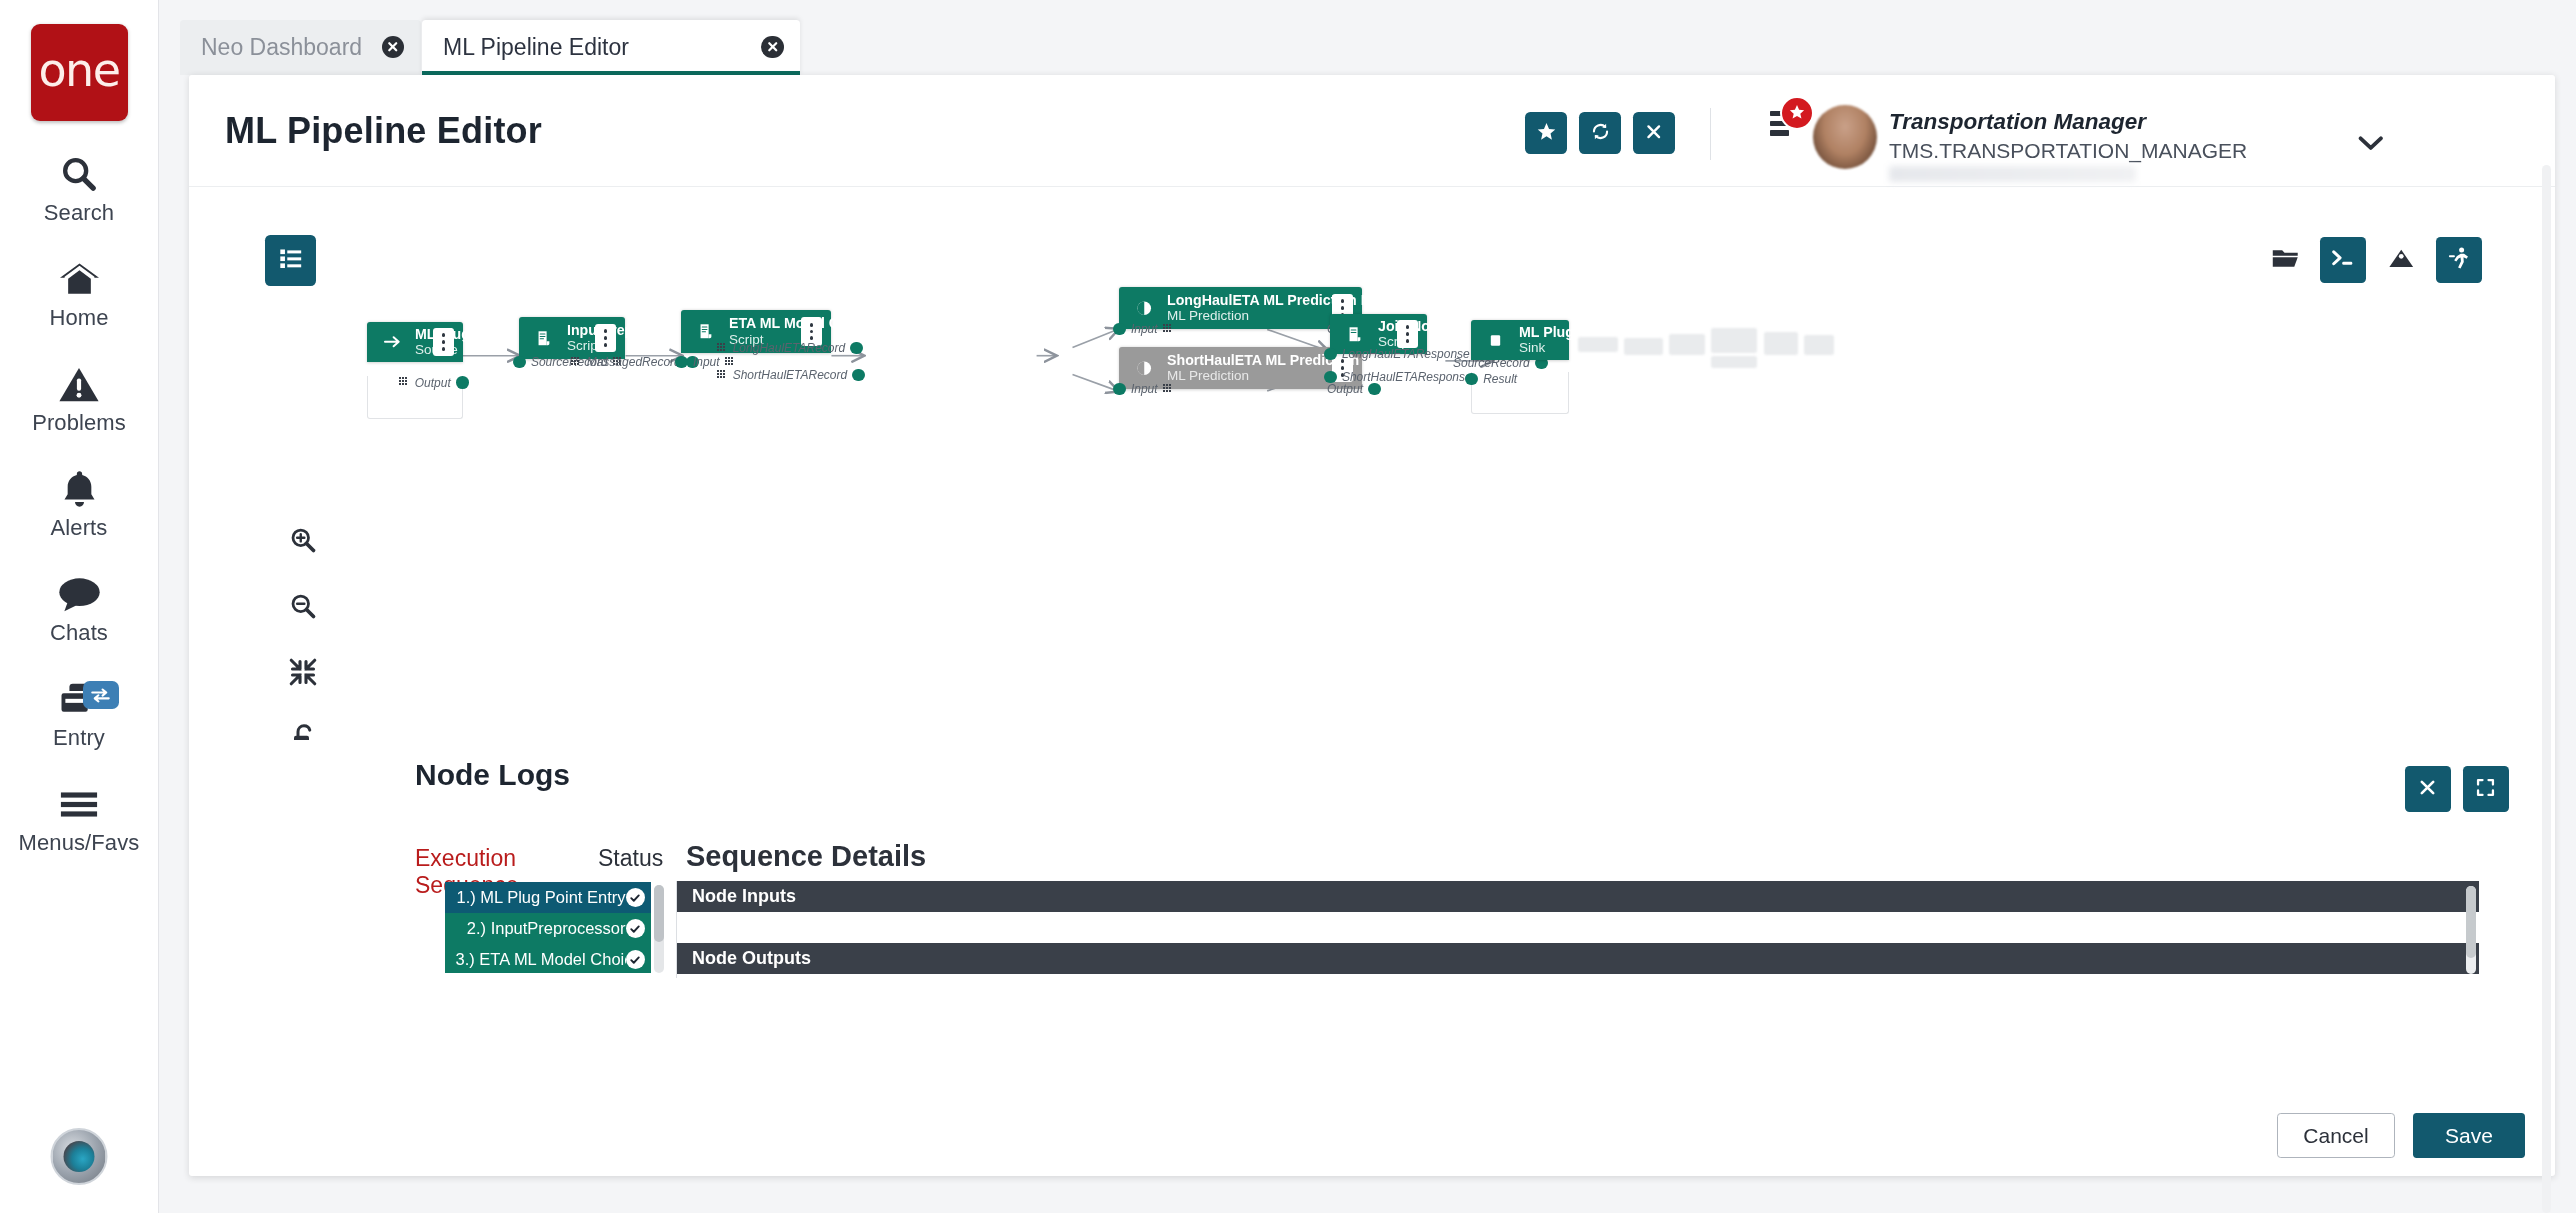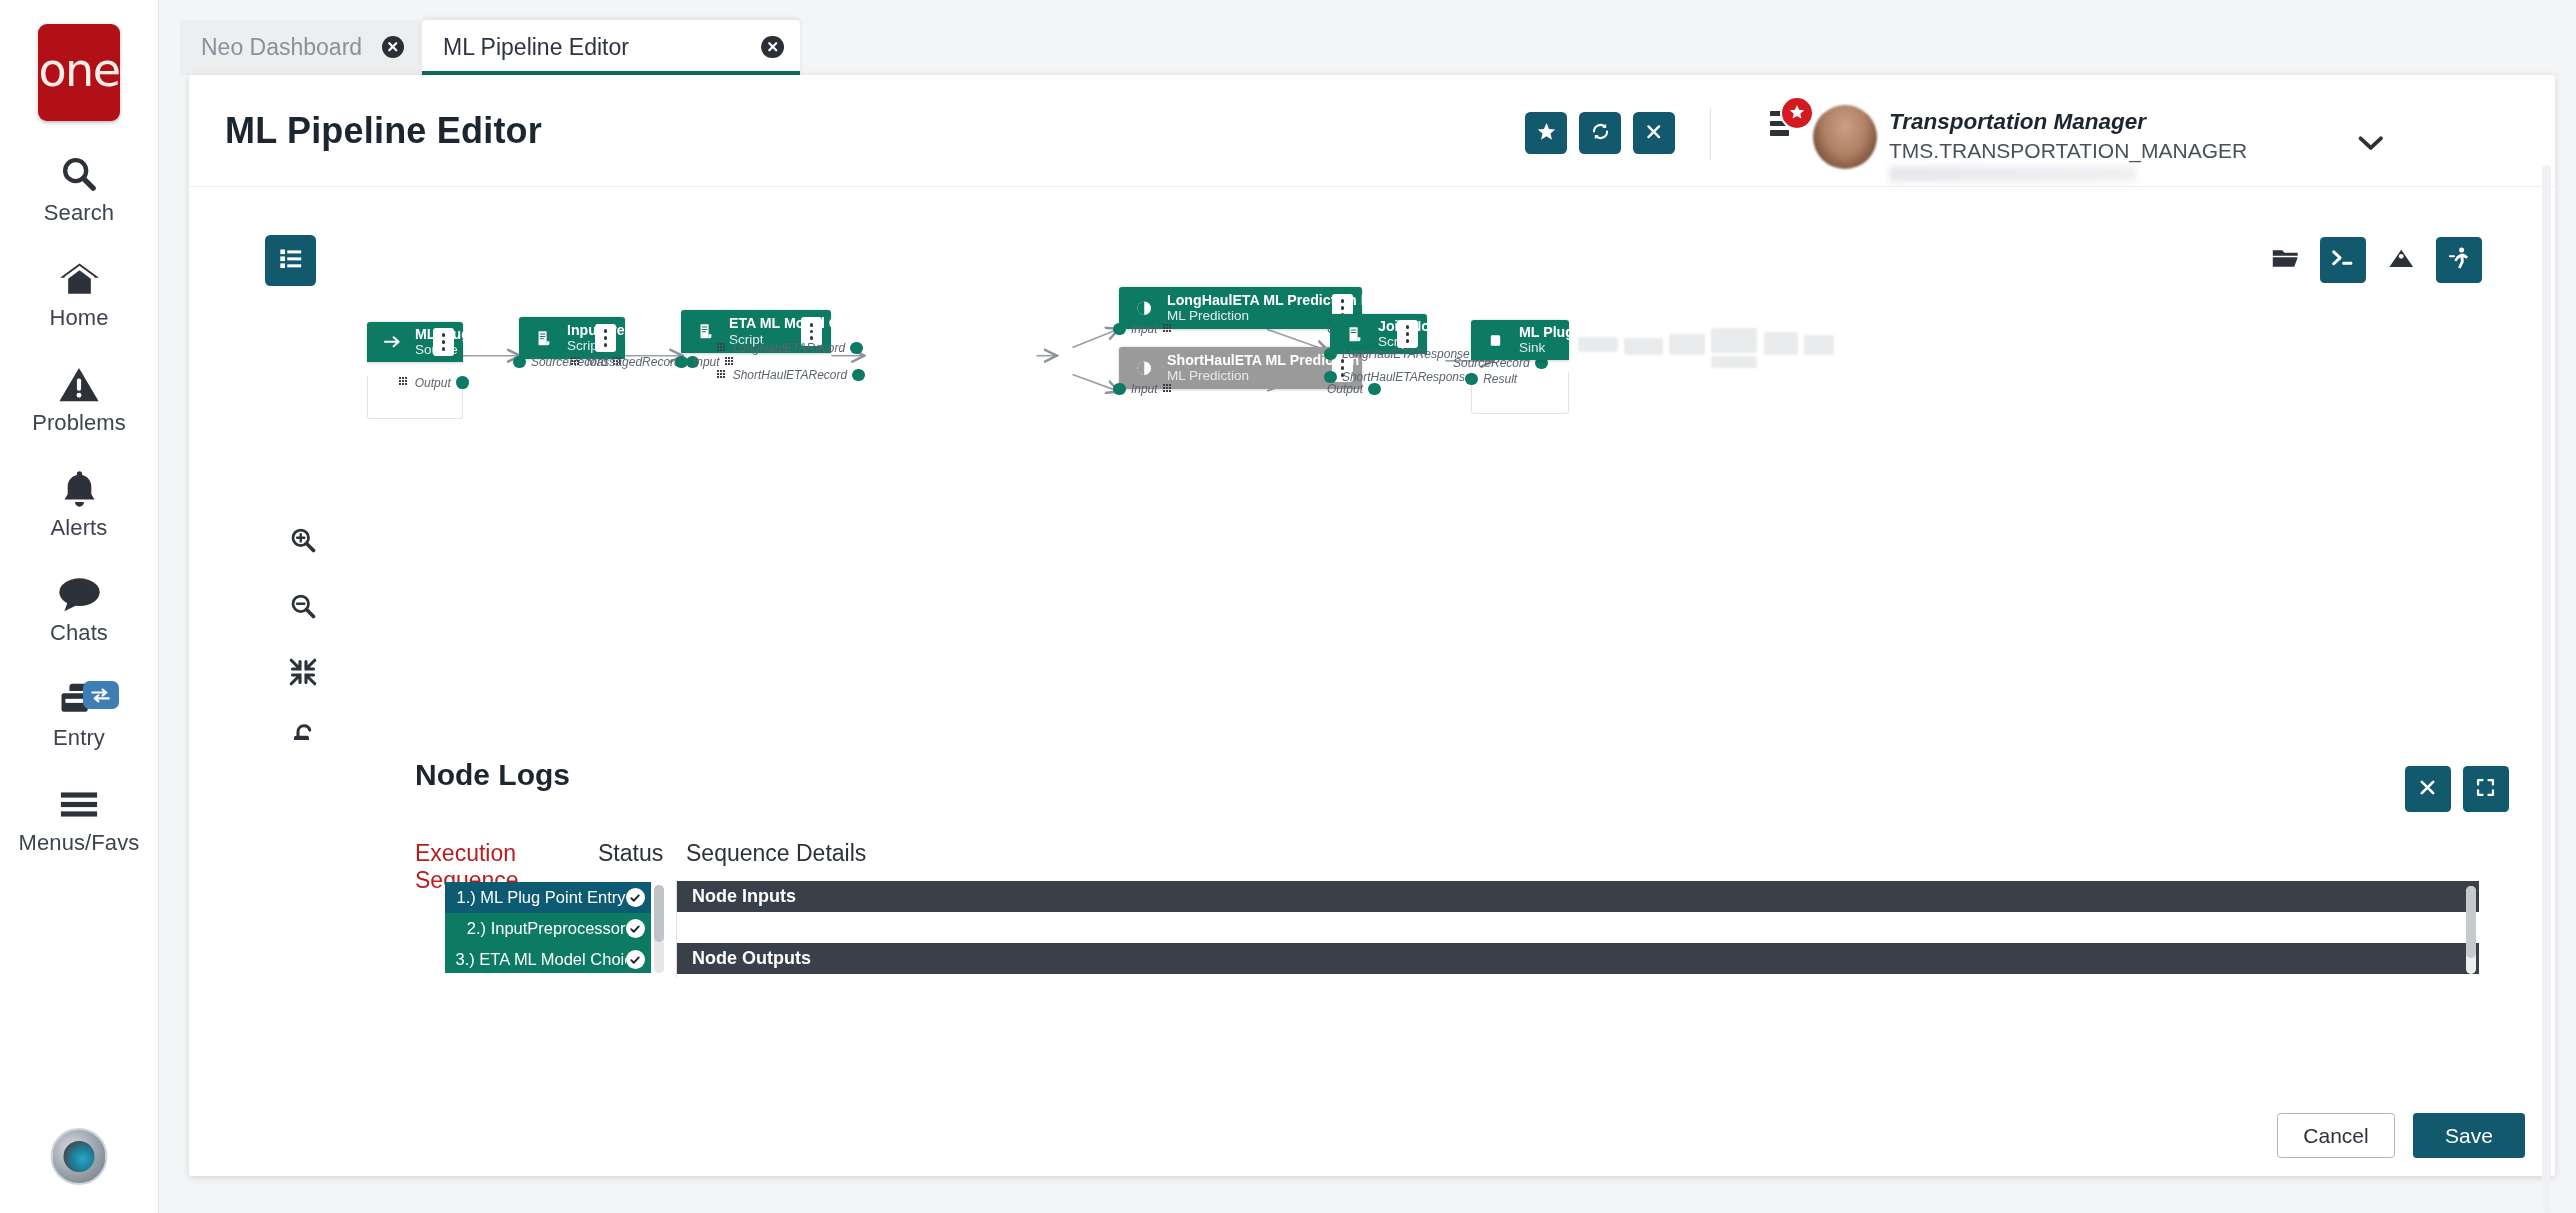--- a/index.html
+++ b/index.html
@@ -12,21 +12,21 @@
   #app { position: relative; width: 2576px; height: 1213px; background: #f4f5f7; }
 
   
   .rail {
     position: absolute; left: 0; top: 0; width: 159px; height: 1213px;
     background: #ffffff; border-right: 0.7px solid #e3e4e8;
     display: flex; flex-direction: column; align-items: center;
     z-index: 40;
   }
   .brand {
-    width: 82px; height: 97px; margin-top: 24px;
+    width: 97px; height: 97px; margin-top: 24px;
     background: #b11116; border-radius: 9px;
     display: flex; align-items: center; justify-content: center;
     box-shadow: 0 1.5px 3.7px rgba(0,0,0,.25);
   }
   .brand-text {
     color: #fdeeea; font-size: 46px; line-height: 1;
     font-family: "DejaVu Sans", sans-serif; font-weight: 400;
     letter-spacing: -1.5px; padding-bottom: 6px;
   }
   .rail-item {
@@ -211,21 +211,21 @@
   .logs { position: absolute; left: 30px; top: 674px; width: 2306px; }
   .logs-title { position: absolute; left: 196px; top: 9px; font-size: 30px; font-weight: bold; color: #1d2530; }
   .logs-btns { position: absolute; right: 16.5px; top: 16.5px; display: flex; gap: 12px; }
   .logs-btn {
     width: 46px; height: 46px; background: #12596e; border-radius: 4.5px;
     display: flex; align-items: center; justify-content: center; cursor: pointer;
   }
   .logs-cols { position: absolute; left: 196px; top: 91px; display: flex; align-items: baseline; }
   .col-exec { font-size: 23px; color: #b91c1c; width: 183px; }
   .col-status { font-size: 23px; color: #2c313a; width: 88px; }
-  .col-details { font-size: 23px; color: #2c313a; }
+  .col-details { font-size: 29px; color: #2c313a; font-weight: bold; }
 
   .seq-list {
     position: absolute; left: 226px; top: 133px; width: 206px; height: 91px;
     overflow: hidden; background: #e9ebed;
   }
   .seq-row {
     height: 31px; display: flex; align-items: center; padding: 0 6px 0 10.5px;
     color: #ffffff; font-size: 16.5px; cursor: pointer; justify-content: flex-end;
     background: #0d7a64;
   }

